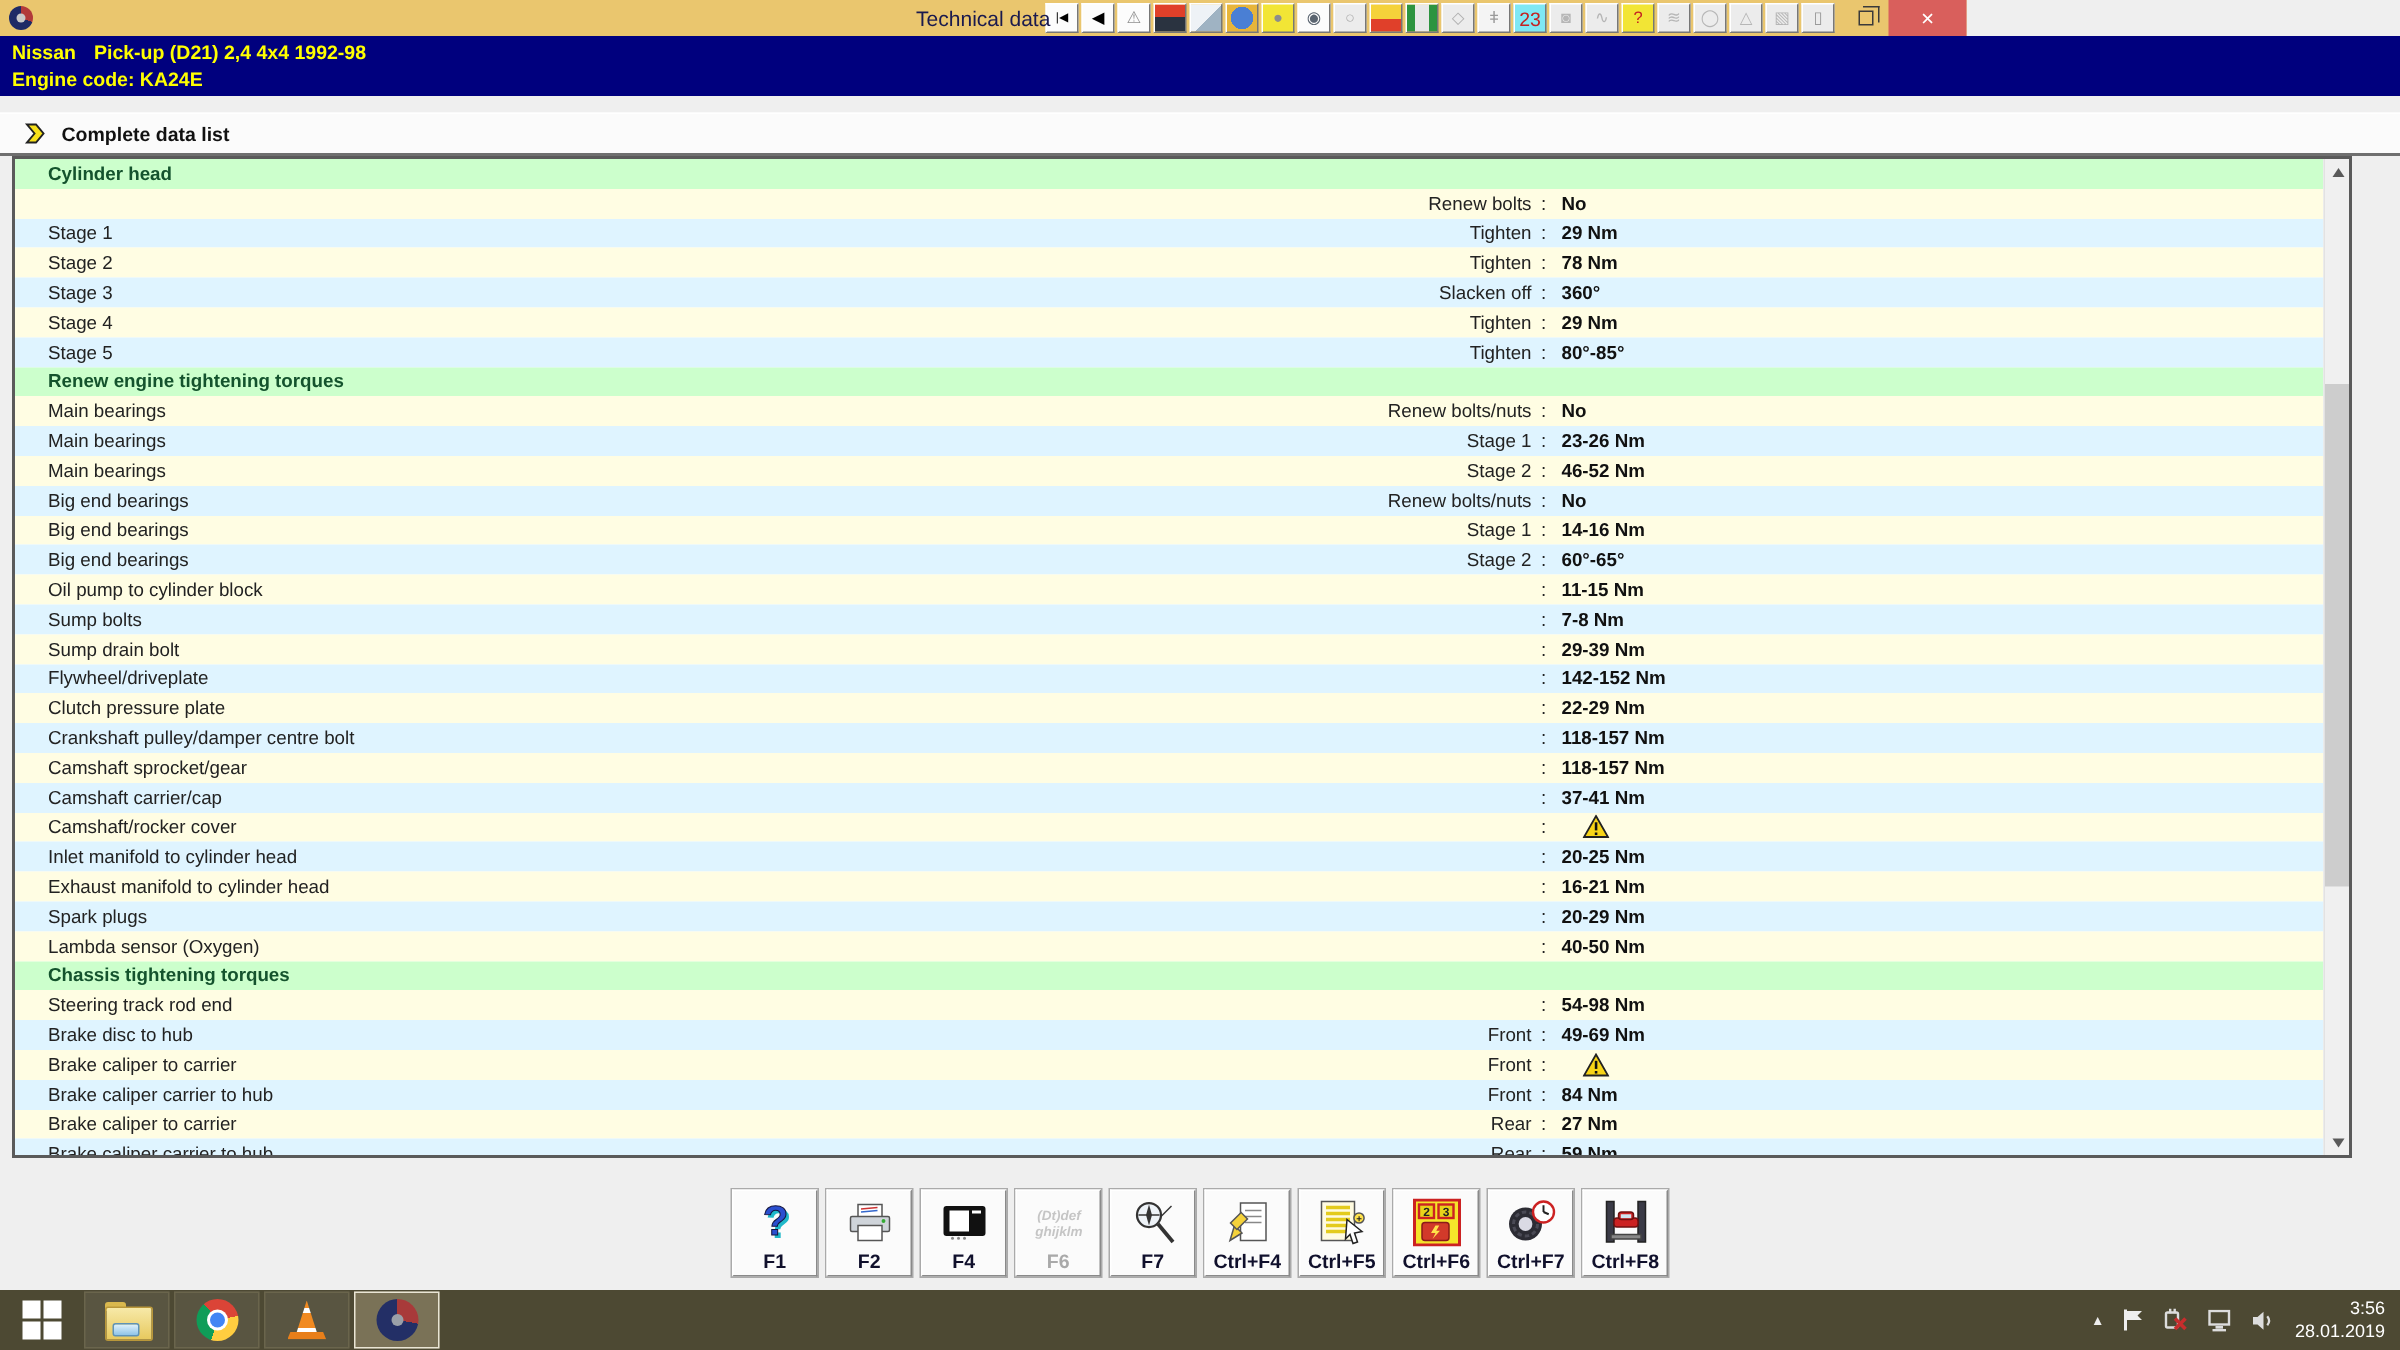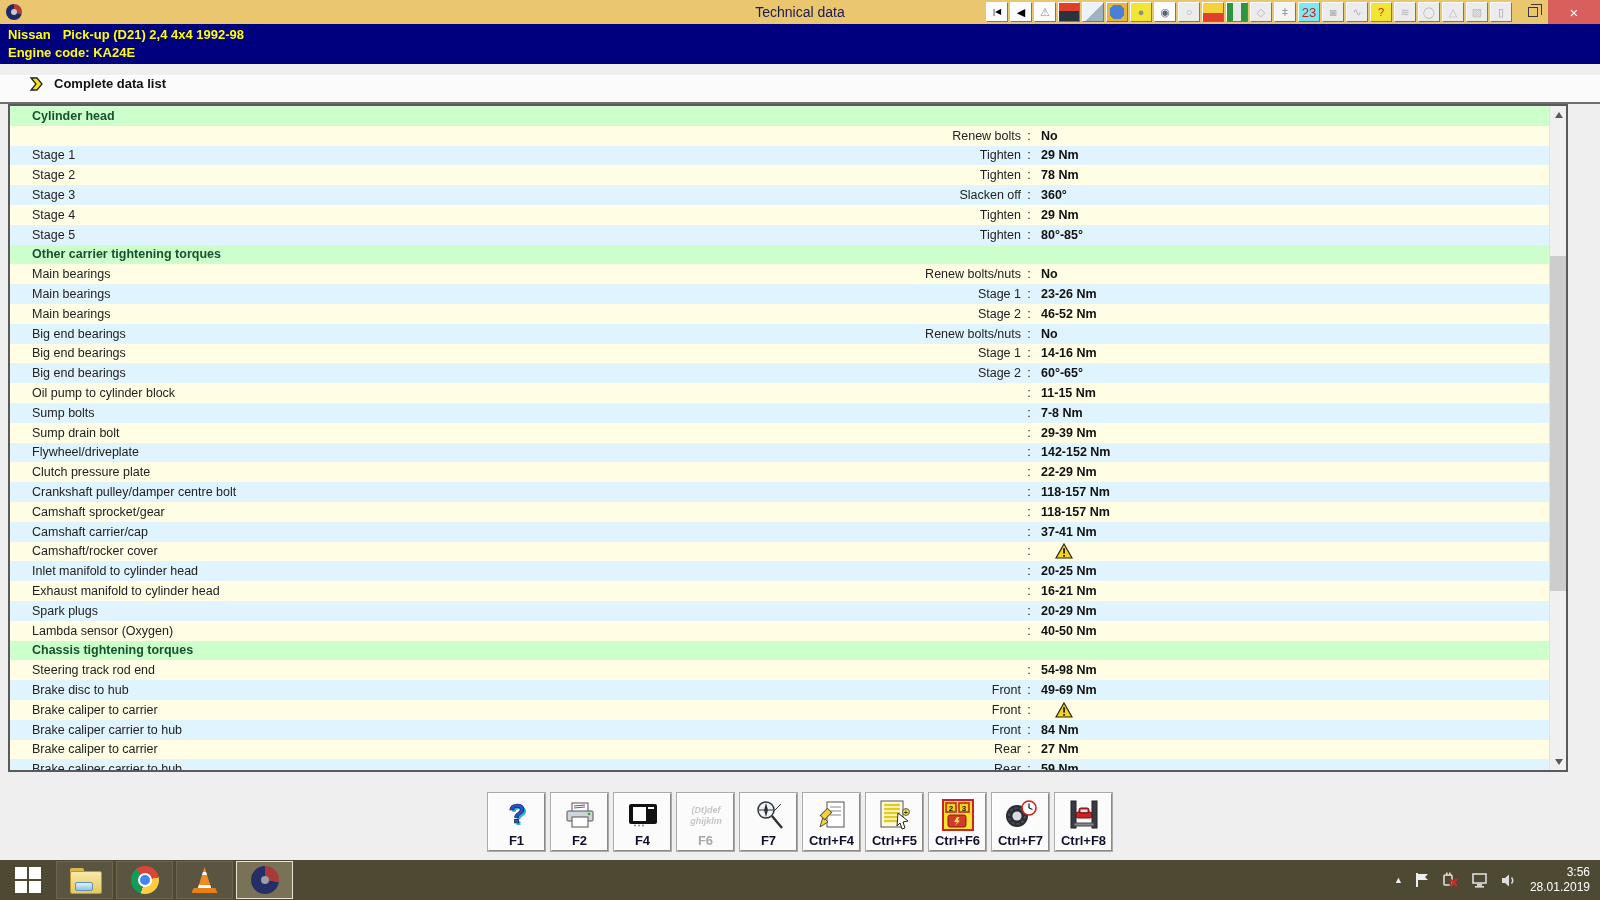--- a/index.html
+++ b/index.html
@@ -1,20 +1,20 @@
 <!DOCTYPE html>
 <html style="--c-titlebar: #EAC66E; --c-header: #00007E; --c-header-text: #FFFF00; --c-green: #CCFFCC; --c-cream: #FFFDE3; --c-blue: #DFF4FF; --c-taskbar: #4D4933; --c-close: #D95F5C;"><head>
 <meta charset="utf-8">
 <style>
   * { margin:0; padding:0; box-sizing:border-box; }
   html,body { width:1600px; height:900px; overflow:hidden; }
   body { font-family:"Liberation Sans", sans-serif; background:#EFEFEF; position:relative; }
 
   
-  .titlebar { position:absolute; top:0; left:0; width:1600px; height:24px;
+  .titlebar { position:absolute; top:0; left:0; width:1311px; height:24px;
     background:var(--c-titlebar); display:flex; align-items:center; }
   .app-icon { width:16px; height:16px; border-radius:50%; margin-left:6px;
     background:conic-gradient(#b23a3a 0 110deg,#1e2a66 110deg 360deg);
     position:relative; flex:0 0 auto; }
   .app-icon::after { content:""; position:absolute; left:5px; top:5px; width:6px; height:6px;
     border-radius:50%; background:#c9c9c9; }
   .win-title { position:absolute; left:0; right:0; text-align:center; font-size:14px;
     color:#1a1a4e; pointer-events:none; }
   .tb-icons { margin-left:auto; display:flex; align-items:center; gap:2px; padding-right:6px; }
   .tb-btn { width:22px; height:20px; border:1px solid #9a9a9a; background:#fcfcfc;
@@ -29,21 +29,21 @@
 
   
   .vehicle-header { position:absolute; top:24px; left:0; width:1600px; height:40px;
     background:var(--c-header); color:var(--c-header-text); font-weight:bold; font-size:13px;
     padding:2px 8px; line-height:18px; }
   .vh-brand { margin-right:12px; }
 
   
   .breadbar { position:absolute; top:75px; left:0; width:1600px; height:29px; background:#fbfbfb;
     border-top:1px solid #ffffff; border-bottom:2px solid #6f6f6f;
-    display:flex; padding-left:29px; gap:10px; }
+    display:flex; align-items:center; padding-left:16px; gap:10px; }
   .breadbar .label { font-size:13px; font-weight:bold; color:#111; }
 
   
   .table-wrap { position:absolute; top:104px; left:8px; width:1560px; height:668px;
     border:2px solid #5a5a5a; background:#fff; display:flex; overflow:hidden; }
   .rows { flex:1; display:flex; flex-direction:column; overflow:hidden; }
   .row { height:19.8px; flex:0 0 19.8px; display:flex; align-items:center; font-size:12.5px; color:#222; }
   .row.section { background:var(--c-green); font-weight:bold; color:#14532d; }
   .row.cream { background:var(--c-cream); }
   .row.blue  { background:var(--c-blue); }
@@ -233,21 +233,21 @@
         <span class="r-colon">:</span>
         <span class="r-value">29 Nm</span>
       </div>
       <div class="row data blue">
         <span class="r-label">Stage 5</span>
         <span class="r-remark">Tighten</span>
         <span class="r-colon">:</span>
         <span class="r-value">80°-85°</span>
       </div>
       <div class="row section">
-        <span class="r-label">Other carrier tightening torques</span>
+        <span class="r-label">Renew engine tightening torques</span>
       </div>
       <div class="row data cream">
         <span class="r-label">Main bearings</span>
         <span class="r-remark">Renew bolts/nuts</span>
         <span class="r-colon">:</span>
         <span class="r-value">No</span>
       </div>
       <div class="row data blue">
         <span class="r-label">Main bearings</span>
         <span class="r-remark">Stage 1</span>

